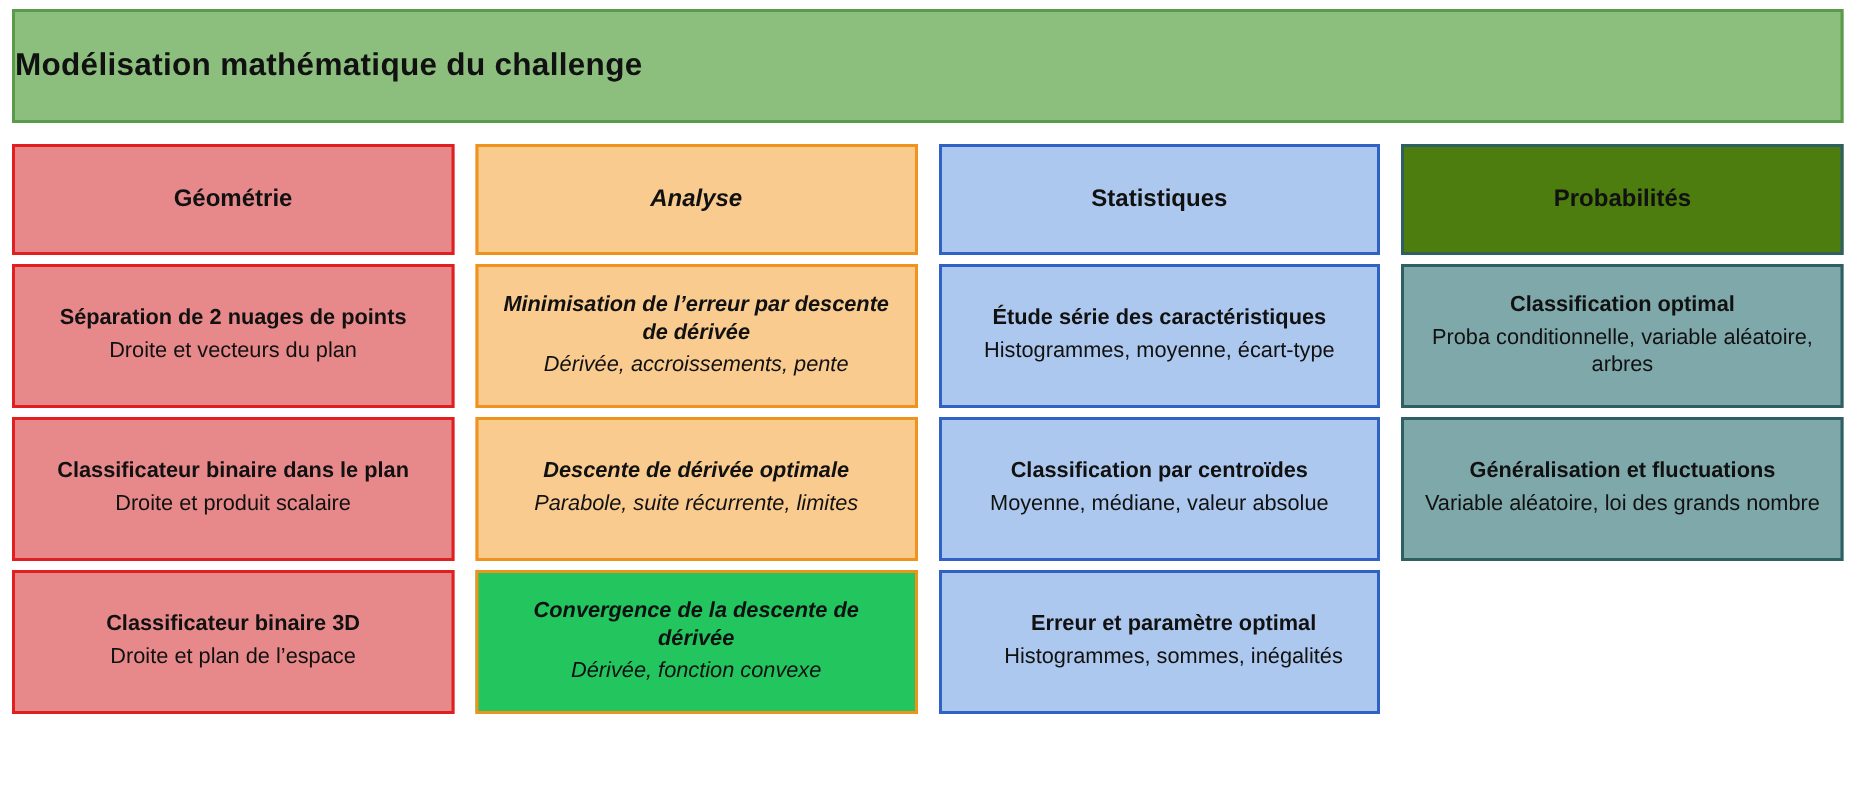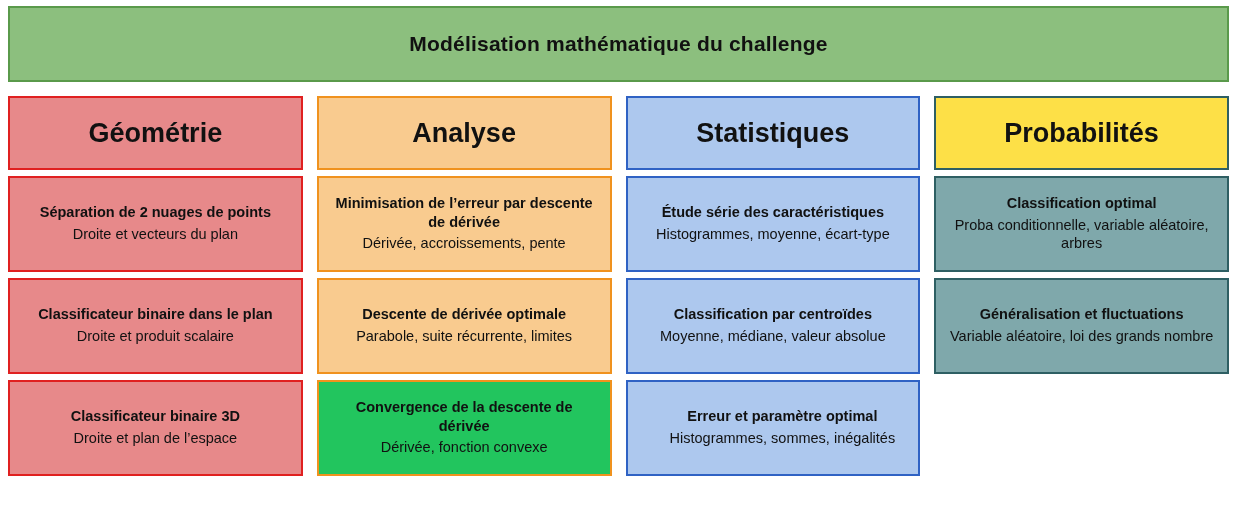--- a/index.html
+++ b/index.html
@@ -23,21 +23,21 @@
   }
 
   
   .title-banner {
     height: 72px;
     margin: 0 2px 14px 2px;
     background: #8cbf7e;
     border: 2px solid #5a9a4b;
     display: flex;
     align-items: center;
-    justify-content: center;
+    justify-content: flex-start;
   }
   .title-banner .title-text {
     font-size: 21px;
     font-weight: bold;
     color: #111111;
     letter-spacing: 0.2px;
   }
 
   
   .columns {
@@ -56,21 +56,21 @@
   .col-head {
     height: 74px;
     display: flex;
     align-items: center;
     justify-content: center;
     border-width: 2px;
     border-style: solid;
     box-sizing: border-box;
   }
   .col-head .head-text {
-    font-size: 27px;
+    font-size: 16px;
     font-weight: bold;
     color: #111111;
   }
 
   .card {
     border-width: 2px;
     border-style: solid;
     box-sizing: border-box;
     padding: 9px 10px 10px 10px;
     text-align: center;
@@ -87,21 +87,21 @@
     margin-bottom: 3px;
   }
   .card .card-sub {
     font-size: 14.5px;
     color: #111111;
     line-height: 1.28;
   }
 
   
   .c-geometrie .col-head, .c-geometrie .card { background: #e7898a; border-color: #e02020; }
-  .c-analyse   .col-head, .c-analyse   .card { background: #f9cb8f; border-color: #f0921e; }
+  .c-analyse   .col-head, .c-analyse   .card { background: #f9cb8f; border-color: #f0921e; font-style: italic; }
   .c-stats     .col-head, .c-stats     .card { background: #adc8ee; border-color: #2f62c4; }
   .c-proba     .col-head, .c-proba     .card { background: #7fa8ab; border-color: #2e5f63; }
 </style>
 </head>
 <body>
 
 <div id="diagram">
 
   <div class="title-banner" style="background: rgb(140, 191, 126); border-color: rgb(90, 154, 75);">
     <div class="title-text">Modélisation mathématique du challenge</div>
@@ -157,21 +157,21 @@
         <div class="card-title">Classification par centroïdes</div>
         <div class="card-sub">Moyenne, médiane, valeur absolue</div>
       </div>
       <div class="card" style="background: rgb(173, 200, 238); border-color: rgb(47, 98, 196); padding-left: 29px;">
         <div class="card-title">Erreur et paramètre optimal</div>
         <div class="card-sub">Histogrammes, sommes, inégalités</div>
       </div>
     </div>
 
     <div class="column c-proba">
-      <div class="col-head" style="background: #fde047; border-color: rgb(46, 95, 99);">
+      <div class="col-head" style="background: #4d7c0f; border-color: rgb(46, 95, 99);">
         <span class="head-text">Probabilités</span>
       </div>
       <div class="card" style="background: rgb(127, 168, 171); border-color: rgb(46, 95, 99);">
         <div class="card-title">Classification optimal</div>
         <div class="card-sub">Proba conditionnelle, variable aléatoire, arbres</div>
       </div>
       <div class="card" style="background: rgb(127, 168, 171); border-color: rgb(46, 95, 99);">
         <div class="card-title">Généralisation et fluctuations</div>
         <div class="card-sub">Variable aléatoire, loi des grands nombre</div>
       </div>

